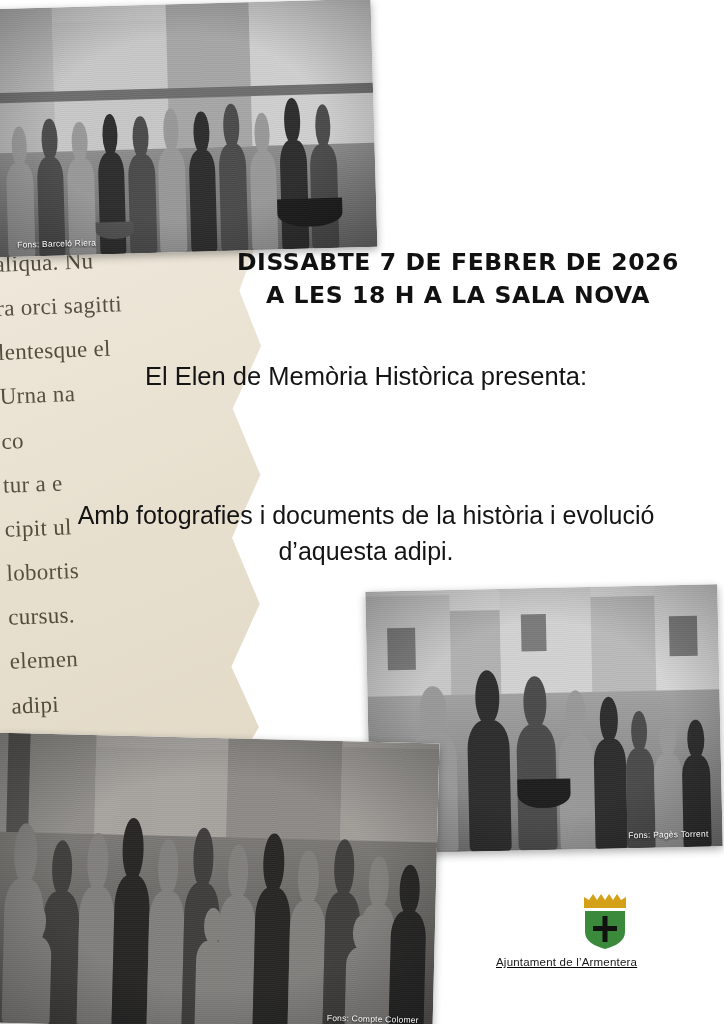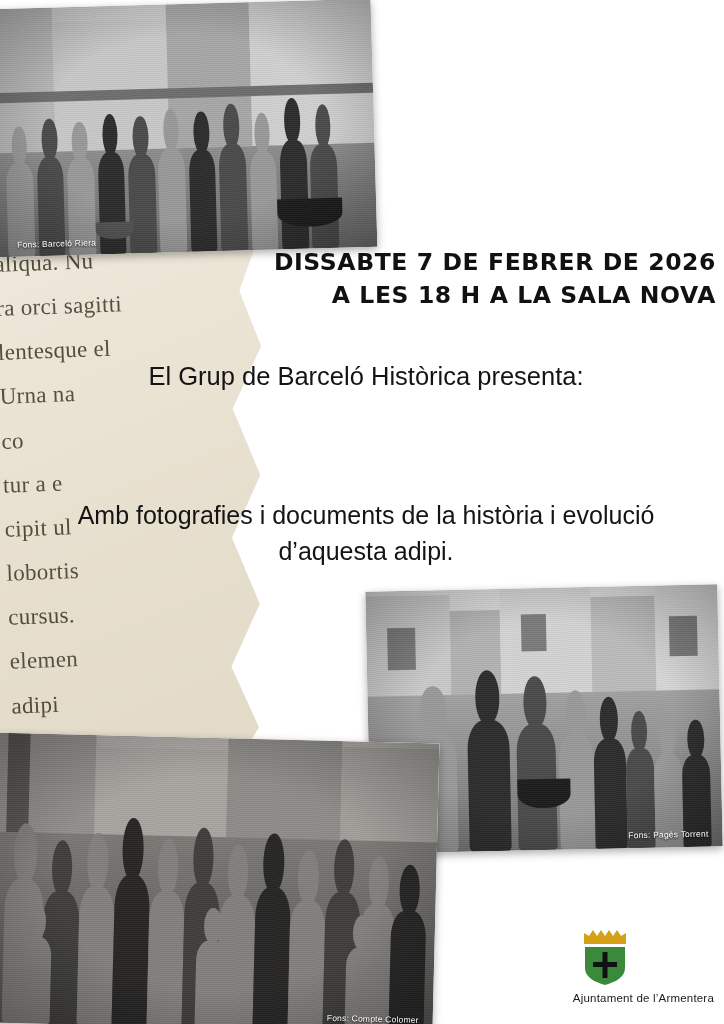--- a/index.html
+++ b/index.html
@@ -196,21 +196,21 @@
     color: #111111;
     margin-top: 8px;
     text-transform: uppercase;
   }
 
   .date-block {
     position: absolute;
     left: 200px;
     top: 246px;
     width: 516px;
-    text-align: right;
+    text-align: center;
     z-index: 6;
   }
   .date-line, .time-line {
     font-family: "DejaVu Sans", sans-serif;
     font-weight: 900;
     font-size: 23.5px;
     letter-spacing: 0.6px;
     color: #111111;
     line-height: 1.42;
     text-transform: uppercase;
@@ -253,24 +253,25 @@
     font-size: 25px;
     line-height: 1.42;
     color: #141414;
     z-index: 6;
   }
 
   
   .crest-block {
     position: absolute;
     left: 496px;
-    top: 924px;
+    top: 888px;
     width: 218px;
-    text-align: right;
+    text-align: left;
     z-index: 7;
+    text-decoration: underline;
   }
   .crest {
     width: 58px;
     height: 62px;
     margin: 0 auto 6px auto;
     position: relative;
   }
   .crest-label {
     font-family: "Liberation Sans", sans-serif;
     font-size: 11.5px;
@@ -385,21 +386,21 @@
     </div>
     <div class="caption">Fons: Compte Colomer</div>
   </div>
 
 
   <div class="date-block">
     <div class="date-line">DISSABTE 7 DE FEBRER DE 2026</div>
     <div class="time-line">A LES 18 h A LA SALA NOVA</div>
   </div>
 
-  <div class="presents">El Grup de Barceló Històrica presenta:</div>
+  <div class="presents">El Elen de Memòria Històrica presenta:</div>
   <div class="subtitle">Amb fotografies i documents de la història i evolució d’aquesta adipi.</div>
 
   <div class="crest-block">
     <div class="crest">
       <svg viewBox="0 0 58 62" width="58" height="62" aria-hidden="true">
 
         <path d="M8 16 L8 9 L13 12 L17 6 L21 12 L25 6 L29 12 L33 6 L37 12 L41 6 L45 12 L50 9 L50 16 Z" fill="#d4a017"></path>
         <rect x="8" y="16" width="42" height="4" fill="#d4a017"></rect>
 
         <path d="M9 23 H49 V44 C49 53 40 58 29 61 C18 58 9 53 9 44 Z" fill="#3b8a3b"></path>

